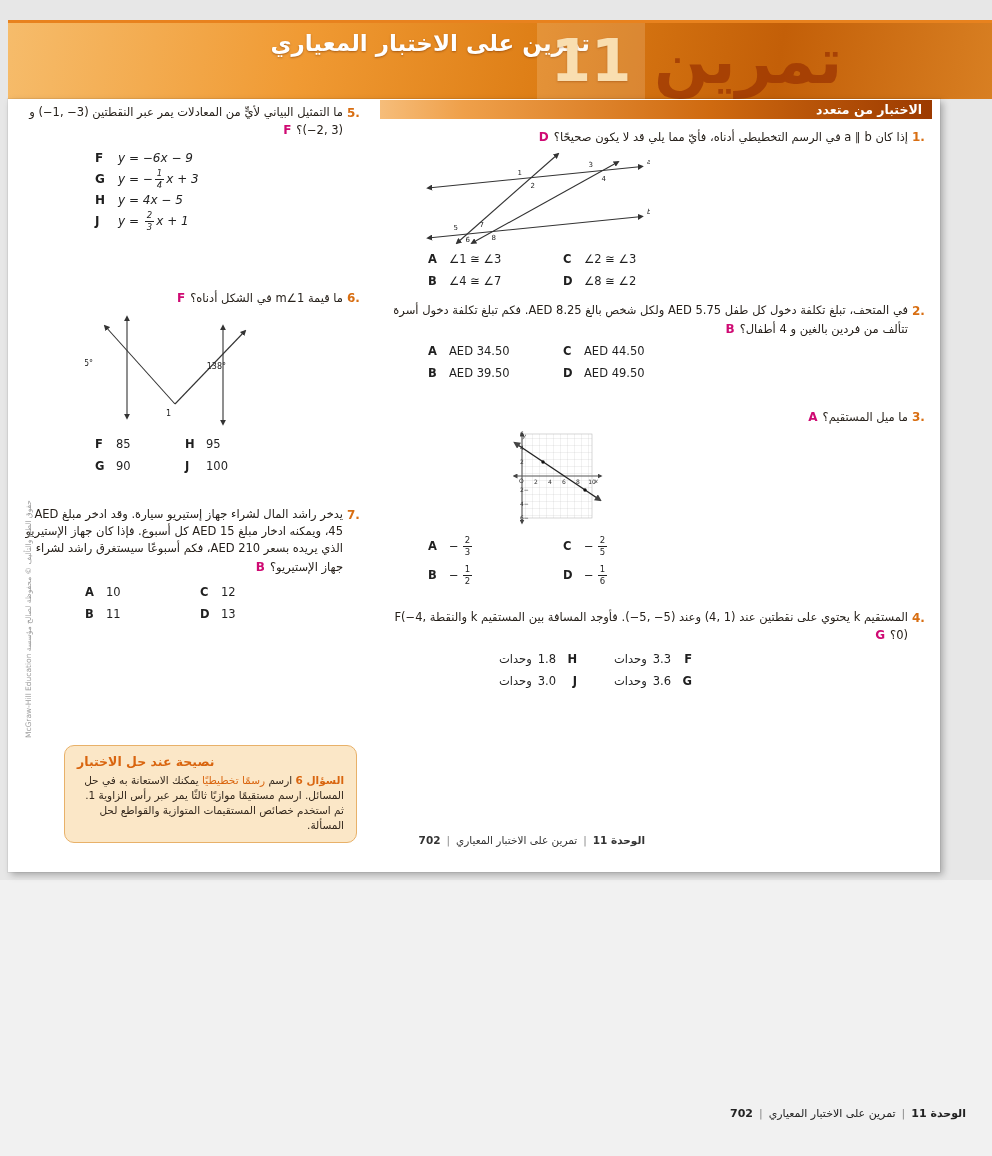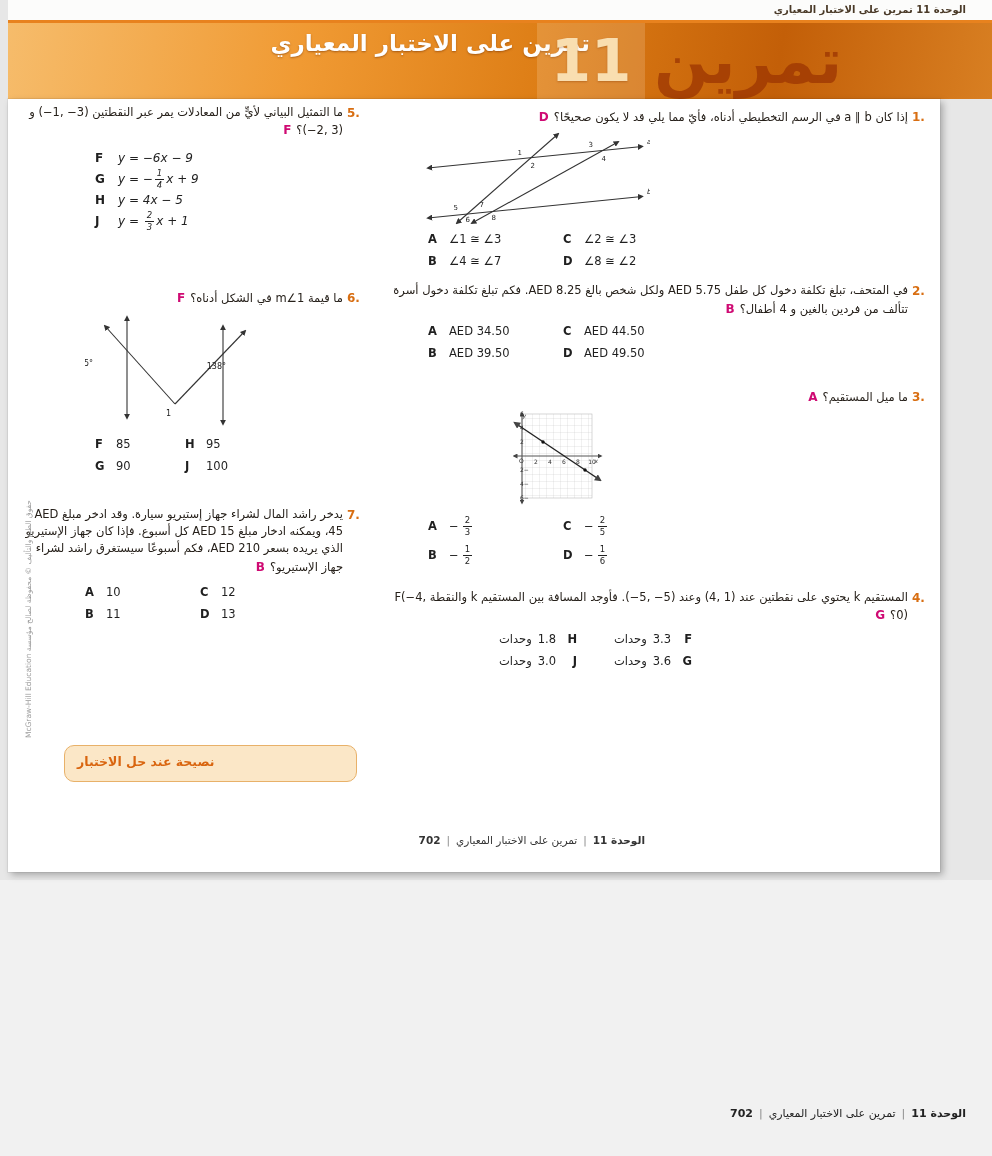--- a/index.html
+++ b/index.html
@@ -66,38 +66,38 @@
                font-size:7.5px; color:#9a9a9a; direction:rtl; white-space:nowrap; }
 
   svg text { font-family:"DejaVu Sans", sans-serif; }
 </style>
 </head>
 <body>
 
 <div class="canvas">
   <div class="bottom-region"></div>
 
-  <div class="top-strip">
-    <span class="top-strip-text">الوحدة 11   تمرين على الاختبار المعياري</span>
-  </div>
   <div class="top-rule"></div>
 
   <div class="banner">
     <div class="banner-titles">
       <div class="banner-title">تمرين على الاختبار المعياري</div>
     </div>
     <div class="banner-num-panel">
       <div class="banner-num">11</div>
     </div>
     <div class="banner-callig">تمرين الاختبار</div>
   </div>
 
   <div class="page">
 
     <div class="col-right" dir="rtl">
+      <div class="section-bar">
+        <span>الاختبار من متعدد</span>
+      </div>
 
       <div class="q" style="margin-top:9px">
         <span class="qn">1.</span>
         <span class="qt"><span>إذا كان ⁦a ∥ b⁩ في الرسم التخطيطي أدناه، فأيّ مما يلي قد لا يكون صحيحًا؟</span><span class="mark">D</span></span>
       </div>
       <svg class="diag" style="margin:4px 282px 0 0" width="230" height="95" viewBox="0 0 230 95">
         <defs>
           <marker id="a1" viewBox="0 0 10 10" refX="7" refY="5" markerWidth="5.5" markerHeight="5.5" orient="auto-start-reverse">
               <path d="M0,0L10,5L0,10z" fill="#333"></path>
             </marker>
@@ -269,21 +269,21 @@
       <div class="eq-list" style="margin-top:8px">
         <div class="eq-row">
             <span class="cl">F</span>
             <span class="eq"><span>y = −6x − 9</span></span>
           </div>
         <div class="eq-row">
             <span class="cl">G</span>
             <span class="eq"><span>y = −</span><span class="frac">
                 <span class="fnum">1</span>
                 <span class="fden">4</span>
-              </span><span>x + 9</span></span>
+              </span><span>x + 3</span></span>
           </div>
         <div class="eq-row">
             <span class="cl">H</span>
             <span class="eq"><span>y = 4x − 5</span></span>
           </div>
         <div class="eq-row">
             <span class="cl">J</span>
             <span class="eq"><span>y = </span><span class="frac">
                 <span class="fnum">2</span>
                 <span class="fden">3</span>
@@ -350,20 +350,23 @@
             <span class="ct">11</span>
           </div>
         <div class="cell">
             <span class="cl">D</span>
             <span class="ct">13</span>
           </div>
       </div>
 
       <div class="tip" style="margin:122px 10px 0 0">
         <div class="tip-title">نصيحة عند حل الاختبار</div>
+        <div class="tip-body">
+          <span class="tip-lead">السؤال 6</span><span> ارسم </span><span class="tip-hl">رسمًا تخطيطيًا</span><span> يمكنك الاستعانة به في حل المسائل. ارسم مستقيمًا موازيًا ثالثًا يمر عبر رأس الزاوية 1. ثم استخدم خصائص المستقيمات المتوازية والقواطع لحل المسألة.</span>
+        </div>
       </div>
     </div>
 
     <div class="page-footer">
       <span class="pf-num">702</span><span class="pf-sep">|</span><span class="pf-unit">الوحدة 11</span><span class="pf-sep">|</span><span class="pf-title">تمرين على الاختبار المعياري</span>
     </div>
 
     <div class="copyright">حقوق الطبع والتأليف © محفوظة لصالح مؤسسة McGraw-Hill Education</div>
   </div>
 

